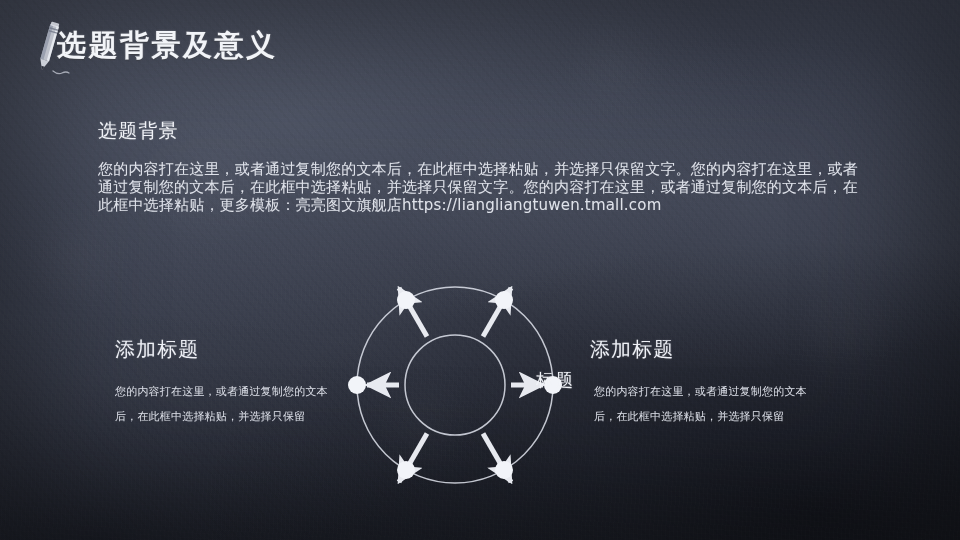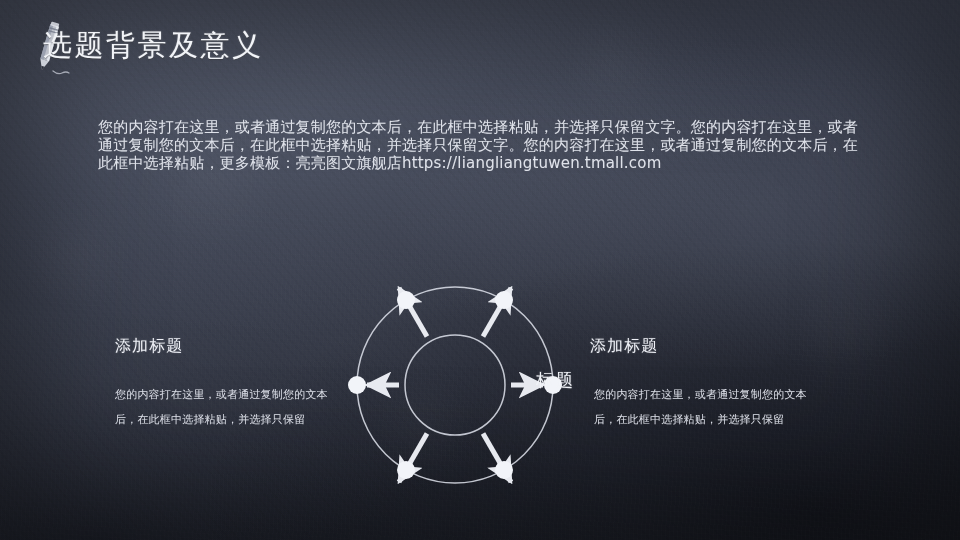--- a/index.html
+++ b/index.html
@@ -48,25 +48,25 @@
     box-shadow: inset 0 0 130px 30px rgba(0,0,0,0.38);
   }
 
   .layer { position: absolute; z-index: 2; }
 
   
   #header { left: 0; top: 0; width: 960px; height: 90px; }
   #pencil-icon { position: absolute; left: 27px; top: 17px; width: 46px; height: 60px; }
   #page-title {
     position: absolute;
-    left: 43px;
+    left: 57px;
     top: 26px;
     font-size: 29px;
     letter-spacing: 2.5px;
-    font-weight: 400;
+    font-weight: 700;
     color: #f2f4f8;
     text-shadow: 0 0 2px rgba(255,255,255,0.32), 0 1px 1px rgba(0,0,0,0.35);
     white-space: nowrap;
   }
 
   
   #intro { left: 98px; top: 118px; width: 790px; }
   #intro-heading {
     font-size: 19px;
     letter-spacing: 1.2px;
@@ -81,25 +81,25 @@
     letter-spacing: 0.2px;
     text-shadow: 0 0 1px rgba(255,255,255,0.16);
     width: 775px;
   }
 
   
   .side-block { width: 235px; }
   #block-left { left: 115px; top: 336px; }
   #block-right { left: 590px; top: 336px; }
   .block-heading {
-    font-size: 16px;
+    font-size: 20px;
     letter-spacing: 1.1px;
     color: #eef0f6;
     text-shadow: 0 0 2px rgba(255,255,255,0.24);
-    margin-bottom: 25px;
+    margin-bottom: 16px;
   }
   .block-body {
     font-size: 11px;
     line-height: 25px;
     color: #dcdfe8;
     letter-spacing: 0.2px;
     text-shadow: 0 0 1px rgba(255,255,255,0.14);
     width: 215px;
   }
   #block-right .block-body { padding-left: 4px; }
@@ -140,20 +140,21 @@
         <polygon points="19.8,50.5 23.2,50.5 21.5,54" fill="#2b2f3b"></polygon>
       </g>
 
       <path d="M 26 54 q 5 4 9 2 q 4 -2 7 0" stroke="#c9cdd8" stroke-width="1.3" fill="none" opacity="0.75" stroke-linecap="round"></path>
     </svg>
 
     <div id="page-title">选题背景及意义</div>
   </div>
 
   <div id="intro" class="layer">
+    <div id="intro-heading">选题背景</div>
     <div id="intro-body">您的内容打在这里，或者通过复制您的文本后，在此框中选择粘贴，并选择只保留文字。您的内容打在这里，或者通过复制您的文本后，在此框中选择粘贴，并选择只保留文字。您的内容打在这里，或者通过复制您的文本后，在此框中选择粘贴，更多模板：亮亮图文旗舰店https://liangliangtuwen.tmall.com</div>
   </div>
 
   <div id="block-left" class="layer side-block">
     <div class="block-heading">添加标题</div>
     <div class="block-body">您的内容打在这里，或者通过复制您的文本后，在此框中选择粘贴，并选择只保留</div>
   </div>
 
   <div id="block-right" class="layer side-block">
     <div class="block-heading">添加标题</div>

